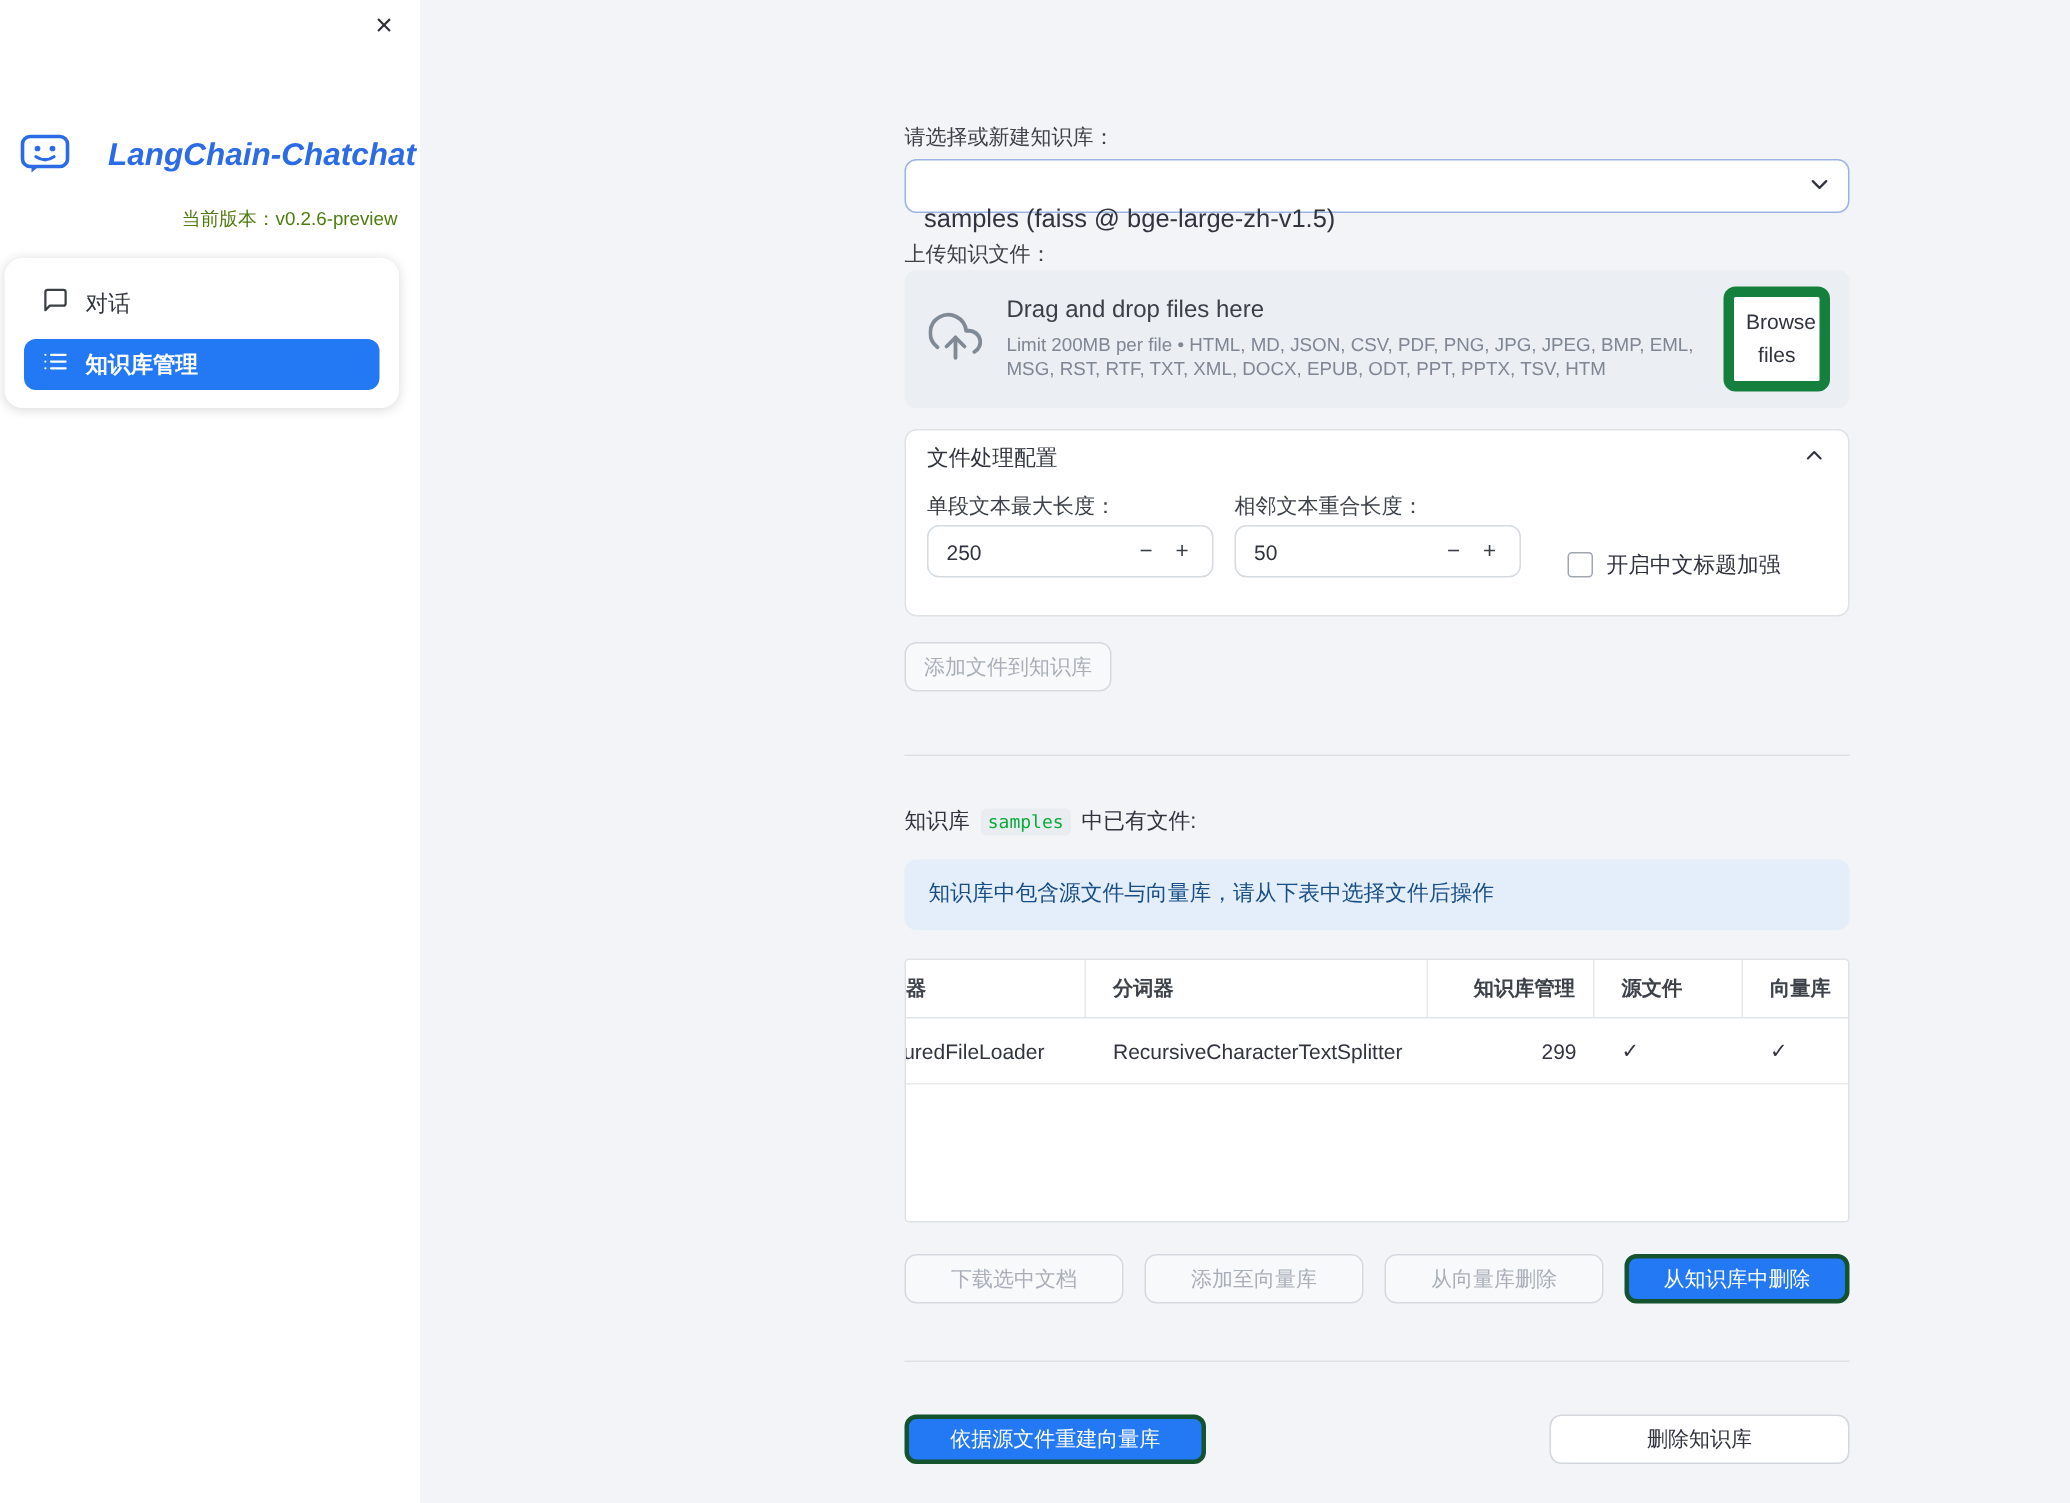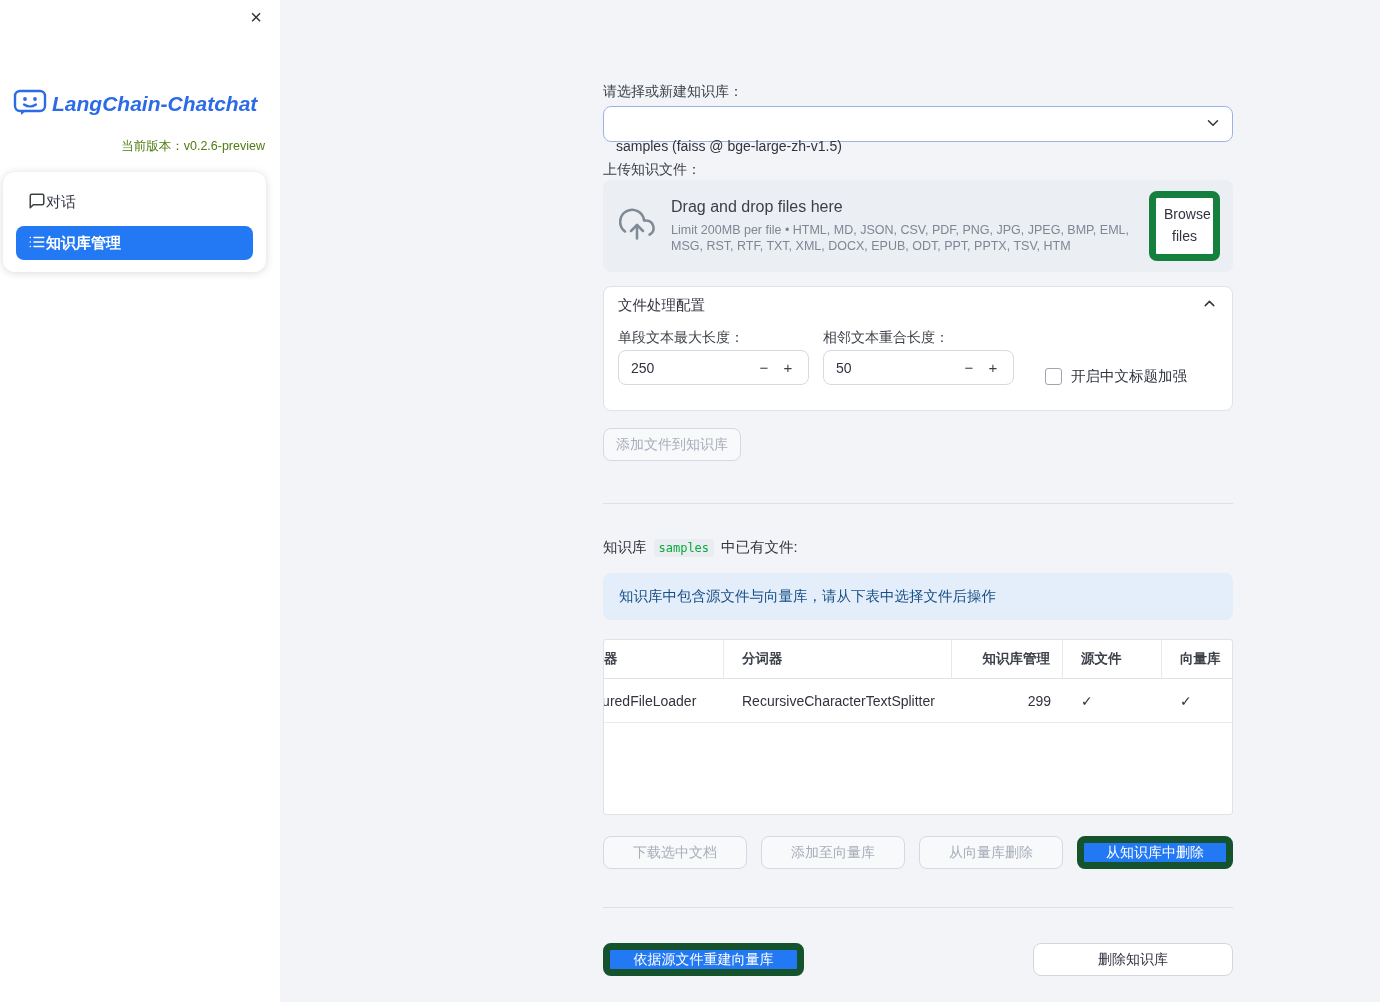--- a/index.html
+++ b/index.html
@@ -20,39 +20,39 @@
     background: #ffffff;
   }
   .close-btn {
     position: absolute; top: 5px; right: 12px;
     width: 24px; height: 24px; line-height: 24px;
     text-align: center; font-size: 20px; color: #2f3136;
     cursor: pointer;
   }
   .logo {
     position: absolute; top: 86px; left: 12px;
-    display: flex; align-items: center; gap: 4px;
+    display: flex; align-items: center; gap: 24px;
   }
   .logo-text {
     font-size: 21px; font-weight: 700; font-style: italic;
     color: #2b6be6; white-space: nowrap;
   }
   .version {
     position: absolute; top: 138px; right: 15px;
     font-size: 12.5px; color: #4d7c0f;
   }
   .nav-card {
     position: absolute; top: 172px; left: 3px;
     width: 263px;
     background: #fff; border-radius: 12px;
     box-shadow: 0 1px 8px rgba(0,0,0,0.15);
     padding: 12px 13px;
   }
   .nav-item {
-    display: flex; align-items: center; 
+    display: flex; align-items: center; gap: 11px;
     height: 36px; padding: 0 12px;
     border-radius: 8px; font-size: 15px; color: #31333f;
     cursor: pointer;
   }
   .nav-item + .nav-item { margin-top: 6px; }
   .nav-item.selected {
     background: #2379f4; color: #ffffff; font-weight: 700; height: 34px;
   }
   .nav-item svg { flex: 0 0 auto; }
 
@@ -61,21 +61,21 @@
     position: absolute; left: 603px; top: 83px; width: 630px;
   }
   .field-label { font-size: 14px; color: #3d4149; height: 16px; line-height: 16px; }
 
   .selectbox {
     margin-top: 7px; height: 36px;
     background: #fff; border: 1px solid #9cb4e4; border-radius: 8px;
     display: flex; align-items: center; padding: 0 10px 0 12px;
     cursor: pointer;
   }
-  .selectbox .value { flex: 1; font-size: 14px; color: #31333f; margin-top: 43px; }
+  .selectbox .value { flex: 1; font-size: 17px; color: #31333f; margin-top: 43px; }
 
   .upload-label { margin-top: 19px; }
 
   .uploader {
     margin-top: 3px; height: 92px;
     background: #ebeef2; border-radius: 8px;
     display: flex; align-items: center; padding: 0 16px;
   }
   .up-text { margin-left: 16px; }
   .up-title { font-size: 16px; color: #3b3f48; }
@@ -128,21 +128,21 @@
 
   .btn {
     height: 33px; border-radius: 8px; font-size: 14px;
     display: inline-flex; align-items: center; justify-content: center;
     cursor: pointer; font-family: inherit; white-space: nowrap;
   }
   .btn-disabled {
     background: #f7f9fb; border: 1px solid #d6dae0; color: #a9aeb9;
     cursor: not-allowed;
   }
-  .btn-primary { background: #2379f4; border: 7px solid #14532d; color: #fff; }
+  .btn-primary { background: #2379f4; border: 3px solid #14532d; color: #fff; }
   .btn-secondary { background: #fff; border: 1px solid #d3d7dd; color: #31333f; }
 
   .add-btn { margin-top: 17px; padding: 0 12px; }
 
   .divider { border: none; border-top: 1px solid #dde1e6; height: 0; }
   .divider-1 { margin-top: 42px; }
   .divider-2 { margin-top: 38px; }
 
   .kb-line {
     margin-top: 34px; font-size: 14.5px; color: #31333f;

